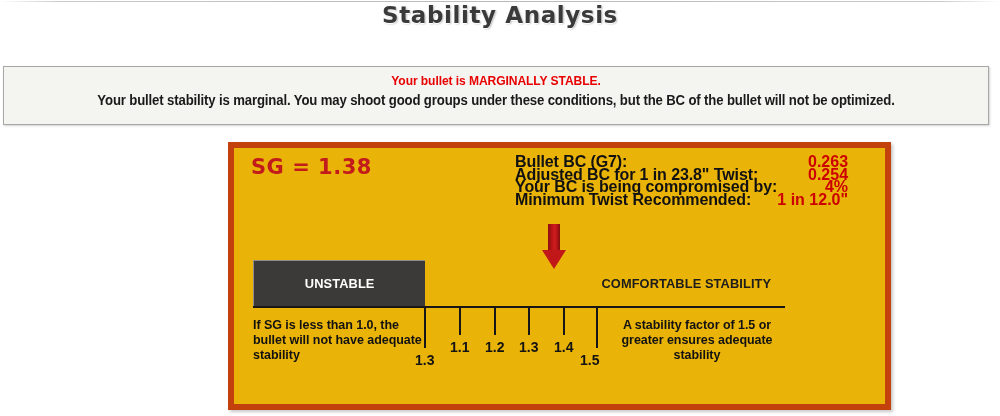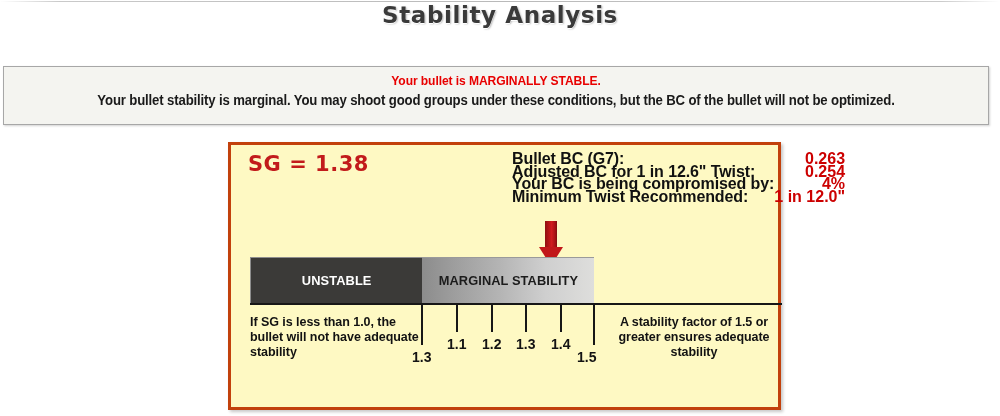--- a/index.html
+++ b/index.html
@@ -72,23 +72,23 @@
     color: #1a1a1a;
     letter-spacing: -0.15px;
     transform: scaleX(0.94);
     white-space: nowrap;
   }
 
   
   #stability-panel {
     position: absolute;
     left: 228px; top: 142px;
-    width: 553px; height: 268px;
-    background: #fef9c3;
-    border: 3px solid #c2410c;
+    width: 663px; height: 268px;
+    background: #eab308;
+    border: 6px solid #c2410c;
     box-shadow: 2px 2px 3px rgba(0,0,0,0.22);
     box-sizing: border-box;
   }
 
   
   #sg-readout {
     position: absolute;
     left: 17px; top: 7px;
     font-family: "DejaVu Sans", sans-serif;
     font-size: 21px;
@@ -240,21 +240,21 @@
 
   <div id="sg-readout">SG = 1.38</div>
 
   <table id="bc-table">
     <tbody>
       <tr>
         <td class="k">Bullet BC (G7):</td>
         <td class="v">0.263</td>
       </tr>
       <tr>
-        <td class="k">Adjusted BC for 1 in 12.6" Twist:</td>
+        <td class="k">Adjusted BC for 1 in 23.8" Twist:</td>
         <td class="v">0.254</td>
       </tr>
       <tr>
         <td class="k">Your BC is being compromised by:</td>
         <td class="v">4%</td>
       </tr>
       <tr>
         <td class="k">Minimum Twist Recommended:</td>
         <td class="v">1 in 12.0"</td>
       </tr>
@@ -263,22 +263,22 @@
 
   <div id="sg-marker">
     <div class="shaft"></div>
     <div class="head"></div>
   </div>
 
   <div id="gauge">
     <div class="seg" id="seg-unstable">
       <span class="seg-label">UNSTABLE</span>
     </div>
-    <div class="seg" id="seg-marginal">
-      <span class="seg-label">MARGINAL STABILITY</span>
+    <div class="seg" id="seg-comfortable">
+      <span class="seg-label">COMFORTABLE STABILITY</span>
     </div>
   </div>
 
   <div id="axis-line"></div>
 
   <div class="tick major" style="left:190px;"></div>
   <div class="tick minor" style="left:225px;"></div>
   <div class="tick minor" style="left:260px;"></div>
   <div class="tick minor" style="left:294px;"></div>
   <div class="tick minor" style="left:329px;"></div>

